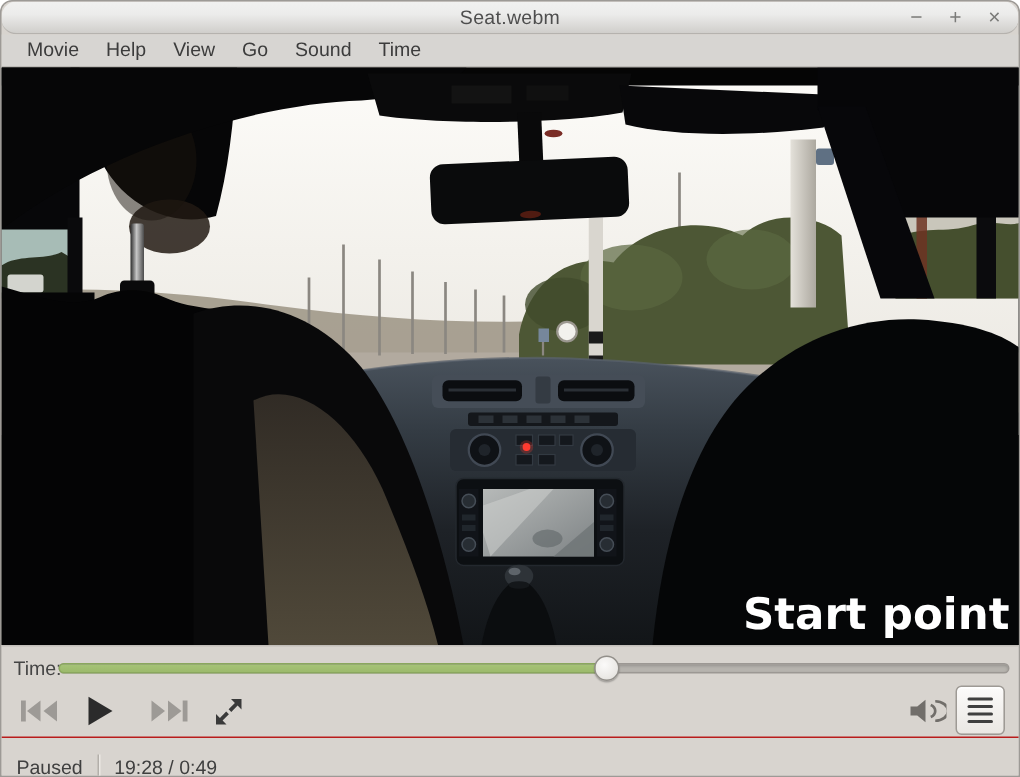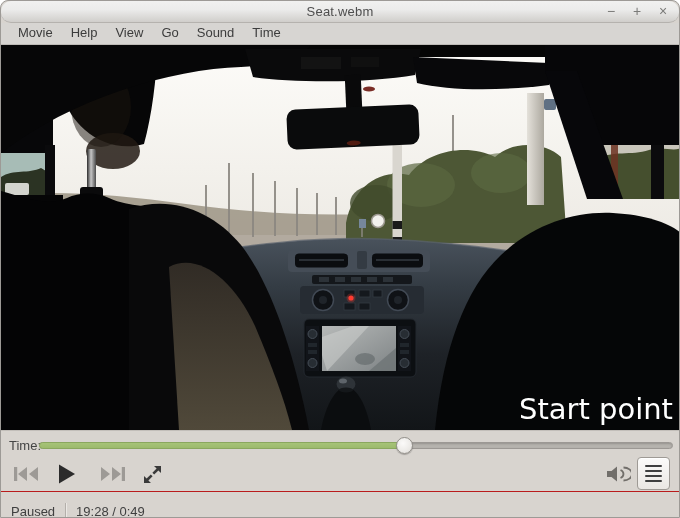--- a/index.html
+++ b/index.html
@@ -46,21 +46,21 @@
     font-size:13px;color:#3c3c3c;padding:2px 9px;border-radius:2px;
   }
   
   .video{
     position:absolute;left:0;top:44px;width:680px;height:385px;background:#000;
   }
   .video svg{display:block;}
   .overlay-text{
     position:absolute;right:8px;bottom:2px;text-align:right;
     font-family:"DejaVu Sans",sans-serif;font-size:29px;line-height:37px;
-    color:var(--overlay_text);font-weight:400;
+    color:var(--overlay_text);font-weight:700;
   }
   
   .controlpanel{
     position:absolute;left:0;top:429px;width:680px;height:61px;
     background:var(--panel_bg);border-top:1px solid #c2beb9;
   }
   .time-label{
     position:absolute;left:8px;top:7px;font-size:13px;color:#454545;
   }
   .slider{position:absolute;left:38px;right:8px;top:5px;height:18px;}

